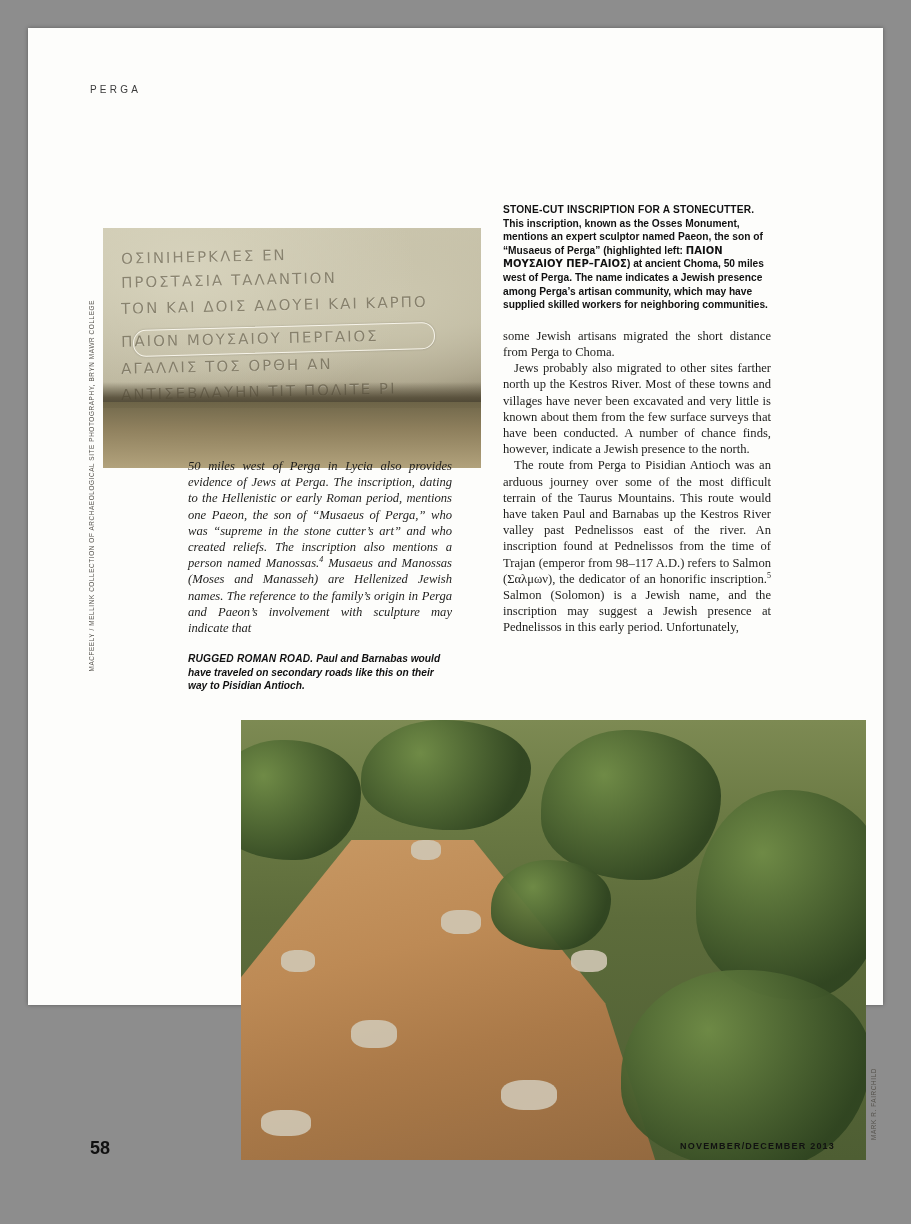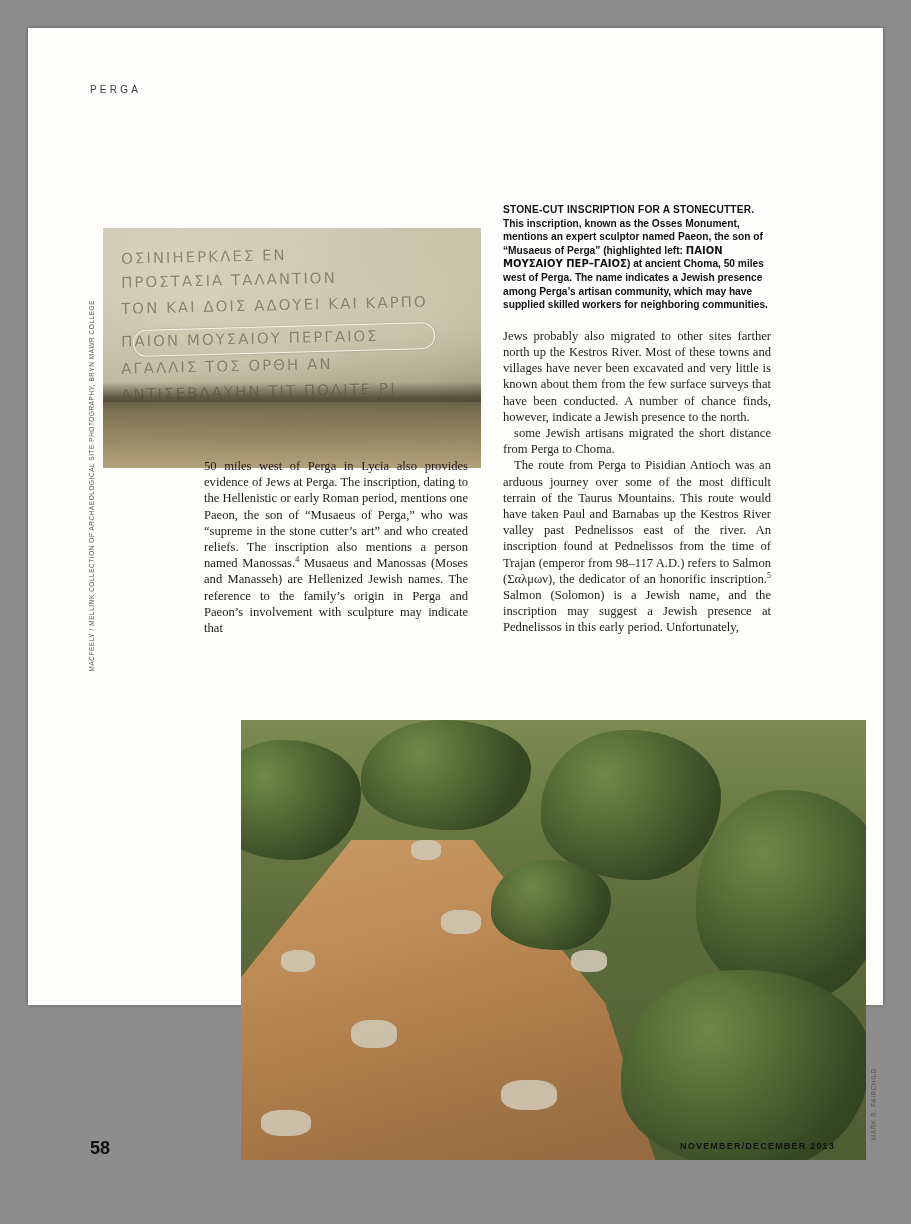--- a/index.html
+++ b/index.html
@@ -29,23 +29,24 @@
     top: 56px;
     font-family: "Liberation Sans", sans-serif;
     font-size: 10px;
     letter-spacing: 3.2px;
     color: #3b3b3b;
   }
 
   
   .col-left {
     position: absolute;
-    left: 176px;
+    left: 160px;
     top: 430px;
     width: 264px;
+    font-style: italic;
   }
   .col-right {
     position: absolute;
     left: 475px;
     top: 175px;
     width: 268px;
   }
 
   p.body {
     margin: 0 0 0 0;
@@ -232,28 +233,31 @@
     <div class="insc-rock-edge"></div>
     <div class="insc-ground"></div>
   </div>
   <div class="credit-vertical credit-top">MACFEELY / MELLINK COLLECTION OF ARCHAEOLOGICAL SITE PHOTOGRAPHY, BRYN MAWR COLLEGE</div>
 
   <div class="col-right">
     <div class="caption">
       <span class="lead">STONE-CUT INSCRIPTION FOR A STONECUTTER.</span><span> This inscription, known as the Osses Monument, mentions an expert sculptor named Paeon, the son of “Musaeus of Perga” (highlighted left: </span><span class="greek">ΠΑΙΟΝ ΜΟΥΣΑΙΟΥ ΠΕΡ–ΓΑΙΟΣ</span><span>) at ancient Choma, 50 miles west of Perga. The name indicates a Jewish presence among Perga’s artisan community, which may have supplied skilled workers for neighboring communities.</span>
     </div>
     <div class="gap-16"></div>
+    <p class="body">some Jewish artisans migrated the short distance from Perga to Choma.</p>
     <p class="body">Jews probably also migrated to other sites farther north up the Kestros River. Most of these towns and villages have never been excavated and very little is known about them from the few surface surveys that have been conducted. A number of chance finds, however, indicate a Jewish presence to the north.</p>
-    <p class="body">some Jewish artisans migrated the short distance from Perga to Choma.</p>
     <p class="body"><span>The route from Perga to Pisidian Antioch was an arduous journey over some of the most difficult terrain of the Taurus Mountains. This route would have taken Paul and Barnabas up the Kestros River valley past Pednelissos east of the river. An inscription found at Pednelissos from the time of Trajan (emperor from 98–117 A.D.) refers to Salmon (Σαλμων), the dedicator of an honorific inscription.</span><sup>5</sup><span> Salmon (Solomon) is a Jewish name, and the inscription may suggest a Jewish presence at Pednelissos in this early period. Unfortunately,</span></p>
   </div>
 
   <div class="col-left">
     <p class="body"><span>50 miles west of Perga in Lycia also provides evidence of Jews at Perga. The inscription, dating to the Hellenistic or early Roman period, mentions one Paeon, the son of “Musaeus of Perga,” who was “supreme in the stone cutter’s art” and who created reliefs. The inscription also mentions a person named Manossas.</span><sup>4</sup><span> Musaeus and Manossas (Moses and Manasseh) are Hellenized Jewish names. The reference to the family’s origin in Perga and Paeon’s involvement with sculpture may indicate that</span></p>
     <div class="gap-16"></div>
+    <div class="caption">
+      <span class="lead">RUGGED ROMAN ROAD.</span><span> Paul and Barnabas would have traveled on secondary roads like this on their way to Pisidian Antioch.</span>
+    </div>
   </div>
 
   <div class="photo-road">
     <div class="road-sky"></div>
     <div class="road-path"></div>
     <div class="road-bush" style="left:300px; top:10px;  width:180px; height:150px;"></div>
     <div class="road-bush" style="left:455px; top:70px;  width:190px; height:210px;"></div>
     <div class="road-bush" style="left:380px; top:250px; width:250px; height:200px;"></div>
     <div class="road-bush" style="left:120px; top:0px;   width:170px; height:110px;"></div>
     <div class="road-bush" style="left:-30px; top:20px;  width:150px; height:120px;"></div>

